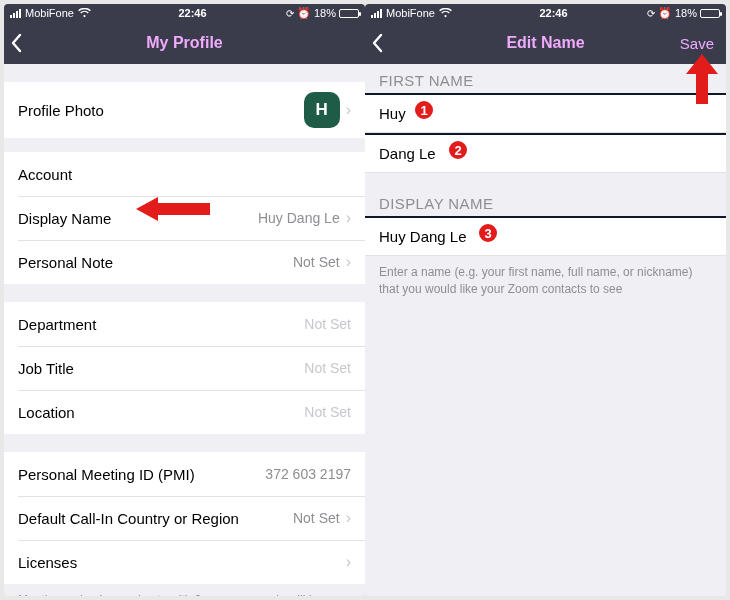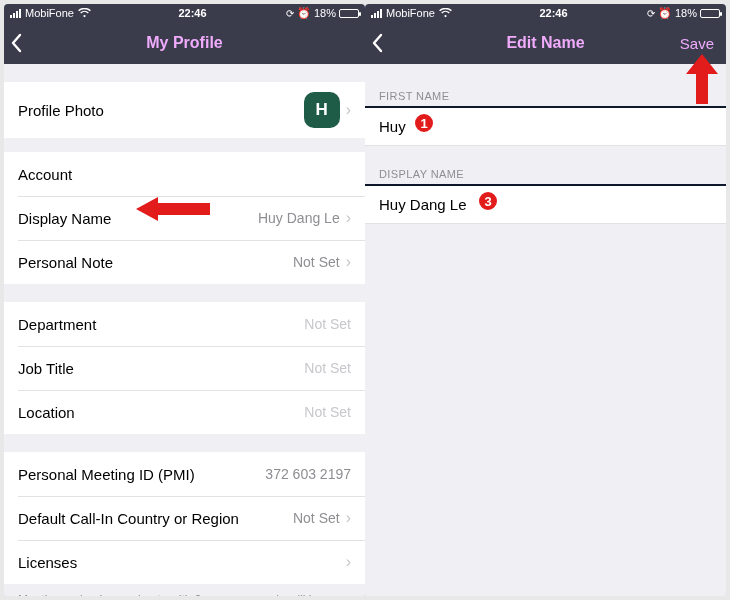--- a/index.html
+++ b/index.html
@@ -95,21 +95,21 @@
   }
   .footer-note {
     padding: 8px 14px 14px;
     font-size: 12px;
     color: #8e8e93;
     background: #efeff4;
     line-height: 1.35;
   }
   
   .form-header {
-    font-size: 11px; color:#8e8e93; padding: 26px 14px 4px; text-transform: uppercase; letter-spacing: .4px;
+    font-size: 15px; color:#8e8e93; padding: 8px 14px 4px; text-transform: uppercase; letter-spacing: .4px;
   }
   .form-input {
     background:#fff; padding: 10px 14px; font-size:15px; color:#000; border:none; width:100%; outline:none;
     border-top:2px solid #0f172a; border-bottom:1px solid #e2e2e4;
   }
   .helper {
     font-size: 12px; color:#8e8e93; padding: 8px 14px 0; line-height:1.4;
   }
   
   .dot {
@@ -273,26 +273,31 @@
       <span>Edit Name</span>
       <div class="nav-right">Save</div>
     </div>
     <div class="content">
       <div class="form-header">FIRST NAME</div>
       <div style="position:relative">
         <input class="form-input" value="Huy" style="">
         <div class="dot" style="left:48px; top:6px;">1</div>
       </div>
 
+      <div style="position:relative">
+        <input class="form-input" value="Dang Le" style="">
+        <div class="dot" style="left:82px; top:6px;">2</div>
+      </div>
 
       <div class="form-header" style="padding-top:22px">DISPLAY NAME</div>
       <div style="position:relative">
         <input class="form-input" value="Huy Dang Le" style="">
         <div class="dot" style="left:112px; top:6px;">3</div>
       </div>
+      <div class="helper">Enter a name (e.g. your first name, full name, or nickname) that you would like your Zoom contacts to see</div>
     </div>
 
     <div class="arrow-red" style="right:6px; top:48px;">
       <svg width="40" height="52" viewBox="0 0 40 52">
           <path d="M16 52 V22 H6 L22 2 L38 22 H28 V52 Z" fill="#e21b1b"></path>
         </svg>
     </div>
   </div>
 
 </div>

